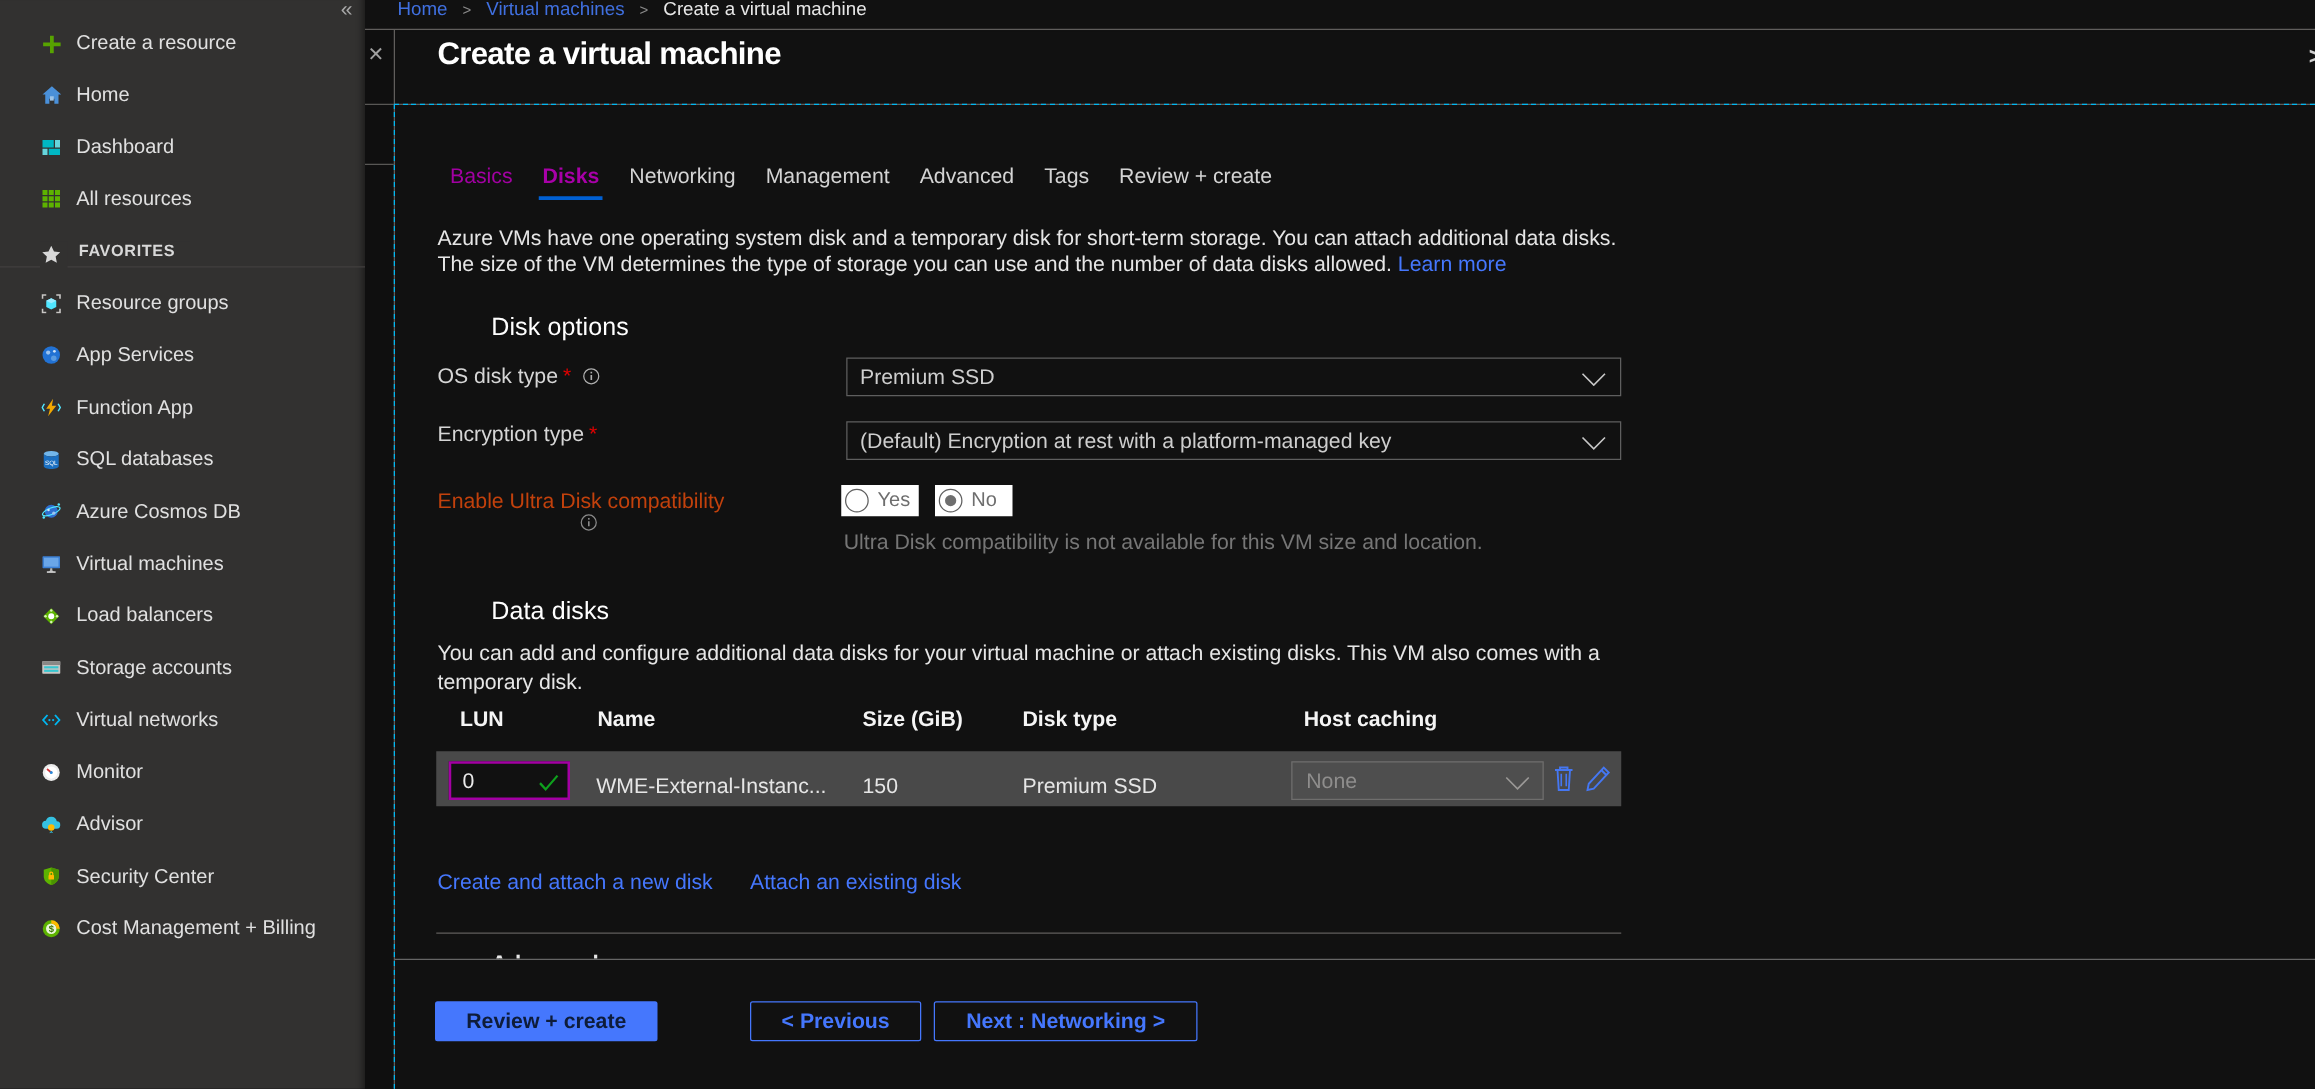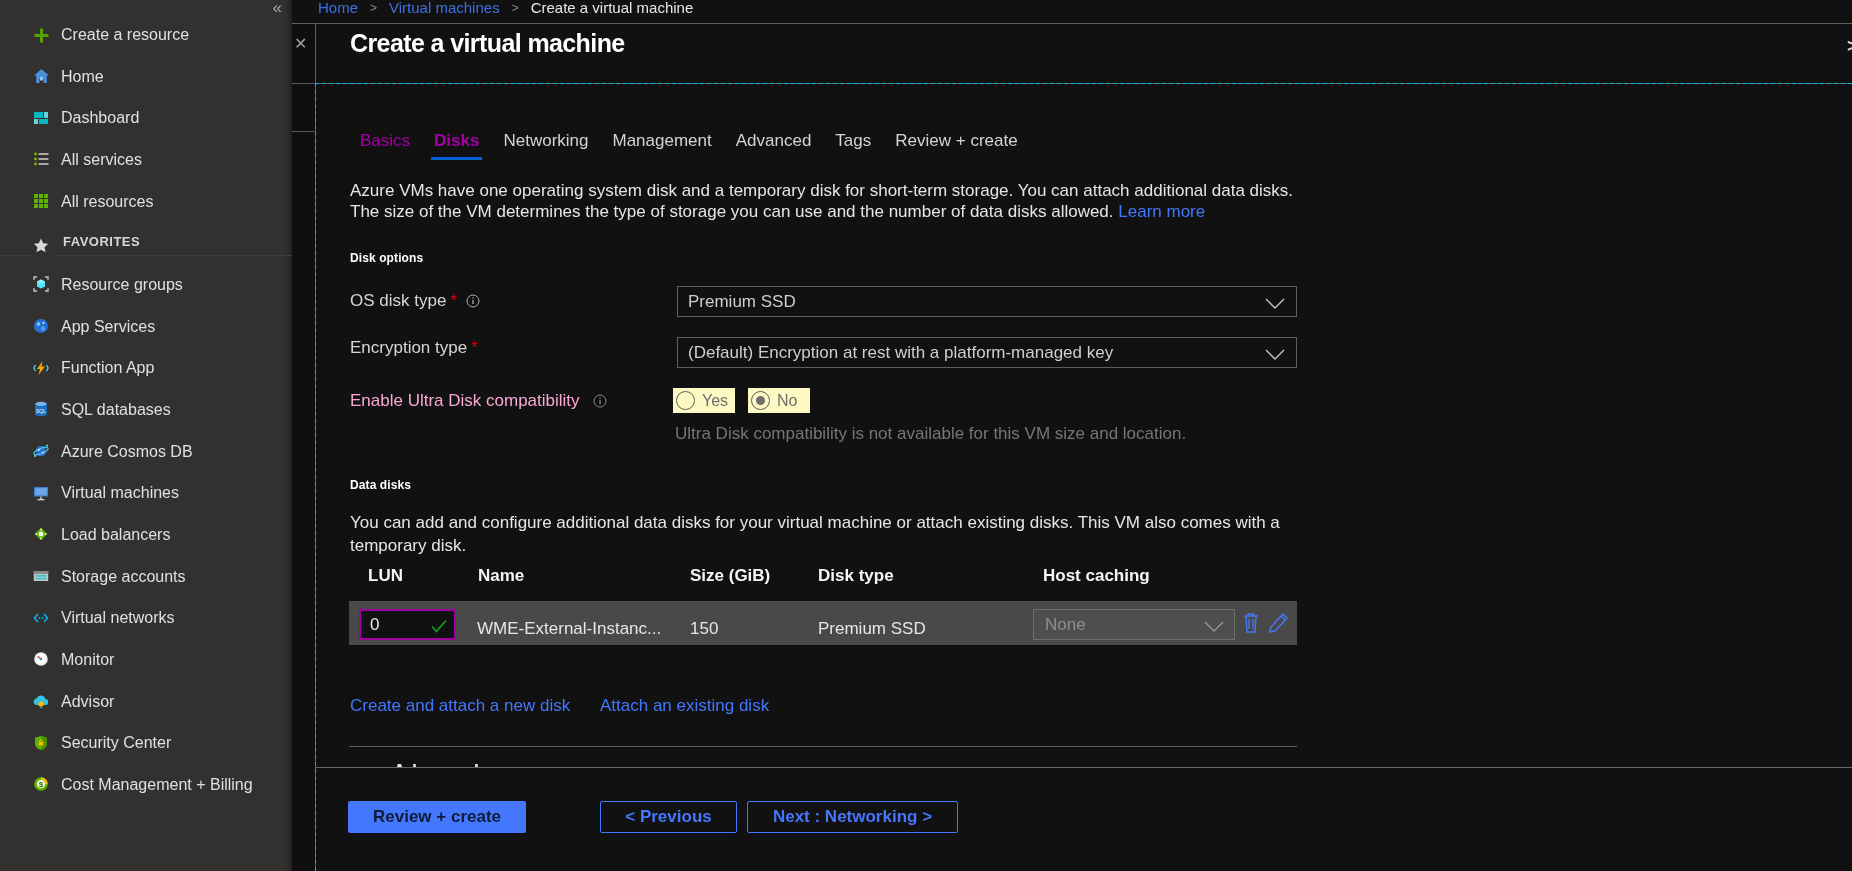--- a/index.html
+++ b/index.html
@@ -48,35 +48,35 @@
   
   #tabs { position:absolute; left:357px; top:131px; display:flex; gap:18px; }
   .tab { font-size:17px; color:#d4d4d4; padding:0 3px 9px 3px; line-height:20px; cursor:pointer; }
   .tab.done { color:#a200a2; }
   .tab.sel { color:#a800a8; font-weight:700; border-bottom:3px solid #0060d3; padding-bottom:6px; }
 
   
   #desc1 { position:absolute; left:350px; top:180px; font-size:17px; line-height:21.4px; color:#e6e6e6; white-space:pre-line; }
   #desc1 a, .content-link { color:#4577fd; text-decoration:none; cursor:pointer; }
 
-  h2.sect { position:absolute; font-size:12px; font-weight:700; color:#ffffff; letter-spacing:.1px; }
+  h2.sect { position:absolute; font-size:20px; font-weight:400; color:#ffffff; letter-spacing:.1px;margin-left:43px; }
   #h-diskopts { left:350px; top:251px; }
   #h-datadisks { left:350px; top:478px; }
 
   .flabel { position:absolute; left:350px; font-size:17px; color:#d6d6d6; display:flex; align-items:center; }
   .flabel .req { color:#e00000; margin-left:4px; margin-right:9px; }
-  .flabel.dis { color:#f9a8d4; }
+  .flabel.dis { color:#c2410c;flex-direction:column; }
   .info-ic { display:inline-block; }
 
   .dd { position:absolute; left:677px; width:620px; height:31px; background:#111; border:1px solid #5f5f5f;
     display:flex; align-items:center; padding-left:10px; font-size:17px; color:#cecece; cursor:pointer; }
   .dd svg.chev { position:absolute; right:11px; top:11px; }
 
   
-  .chip { position:absolute; top:388px; width:62px; height:25px; background:#fef9c3; display:flex; align-items:center; }
+  .chip { position:absolute; top:388px; width:62px; height:25px; background:#ffffff; display:flex; align-items:center; }
   .chip .circ { width:19px; height:19px; border-radius:50%; border:1px solid #5f5f5f; margin-left:3px;
      display:flex; align-items:center; justify-content:center; }
   .chip .dot { width:9px; height:9px; border-radius:50%; background:#6e6e6e; }
   .chip .rlbl { margin-left:7px; font-size:16px; color:#6e6e6e; }
   #note-ultra { position:absolute; left:675px; top:424px; font-size:17px; color:#767676; }
 
   #desc2 { position:absolute; left:350px; top:512px; font-size:17px; line-height:22.6px; color:#e6e6e6; white-space:pre-line; }
 
   
   .th { position:absolute; top:566px; font-size:17px; font-weight:600; color:#f5f5f5; }
@@ -136,33 +136,20 @@
       <div class="nav-item">
         <span class="ic">
           <svg width="16" height="16" viewBox="0 0 16 16">
             <rect x="1" y="2" width="9" height="6" fill="#00b7c3"></rect>
             <rect x="11" y="2" width="4" height="6" fill="#66d5dc"></rect>
             <rect x="1" y="9" width="4" height="5" fill="#66d5dc"></rect>
             <rect x="6" y="9" width="9" height="5" fill="#00b7c3"></rect>
           </svg>
         </span>
         <span class="lbl">Dashboard</span>
-      </div>
-      <div class="nav-item">
-        <span class="ic">
-          <svg width="16" height="16" viewBox="0 0 16 16">
-            <circle cx="2.5" cy="3" r="1.4" fill="#7fba00"></circle>
-            <rect x="5.5" y="2.2" width="10" height="1.6" fill="#c8c6c4"></rect>
-            <circle cx="2.5" cy="8" r="1.4" fill="#7fba00"></circle>
-            <rect x="5.5" y="7.2" width="10" height="1.6" fill="#c8c6c4"></rect>
-            <circle cx="2.5" cy="13" r="1.4" fill="#7fba00"></circle>
-            <rect x="5.5" y="12.2" width="10" height="1.6" fill="#c8c6c4"></rect>
-          </svg>
-        </span>
-        <span class="lbl">All services</span>
       </div>
       <div class="nav-item">
         <span class="ic">
           <svg width="16" height="16" viewBox="0 0 16 16">
             <g fill="#5db300">
               <rect x="1" y="1" width="4" height="4"></rect>
               <rect x="6" y="1" width="4" height="4"></rect>
               <rect x="11" y="1" width="4" height="4"></rect>
               <rect x="1" y="6" width="4" height="4"></rect>
               <rect x="6" y="6" width="4" height="4"></rect>

